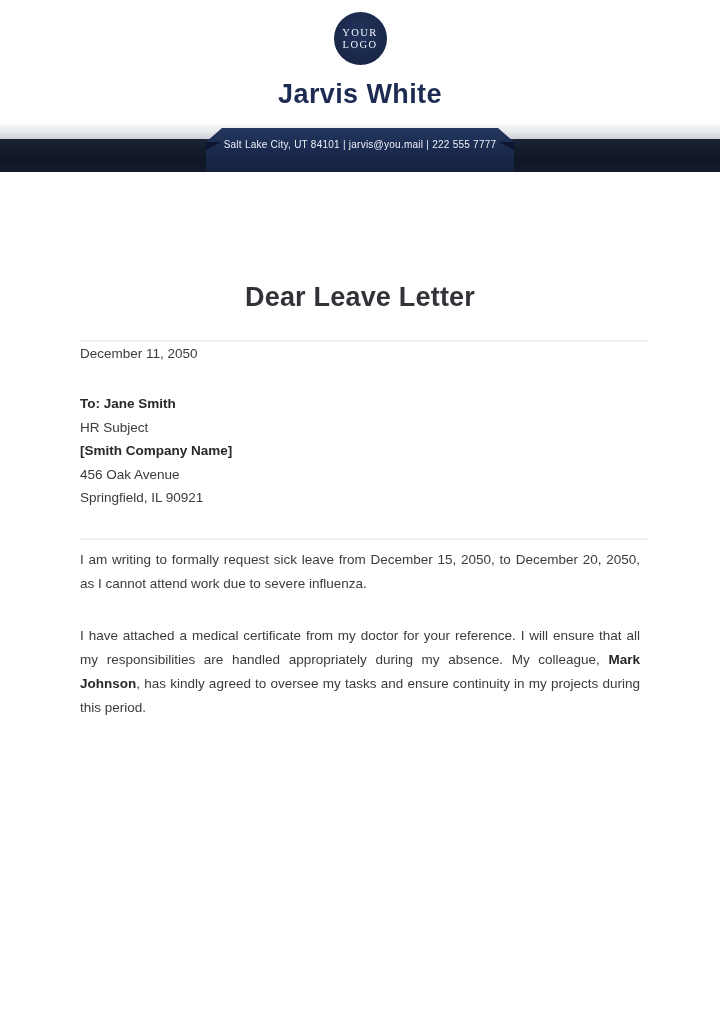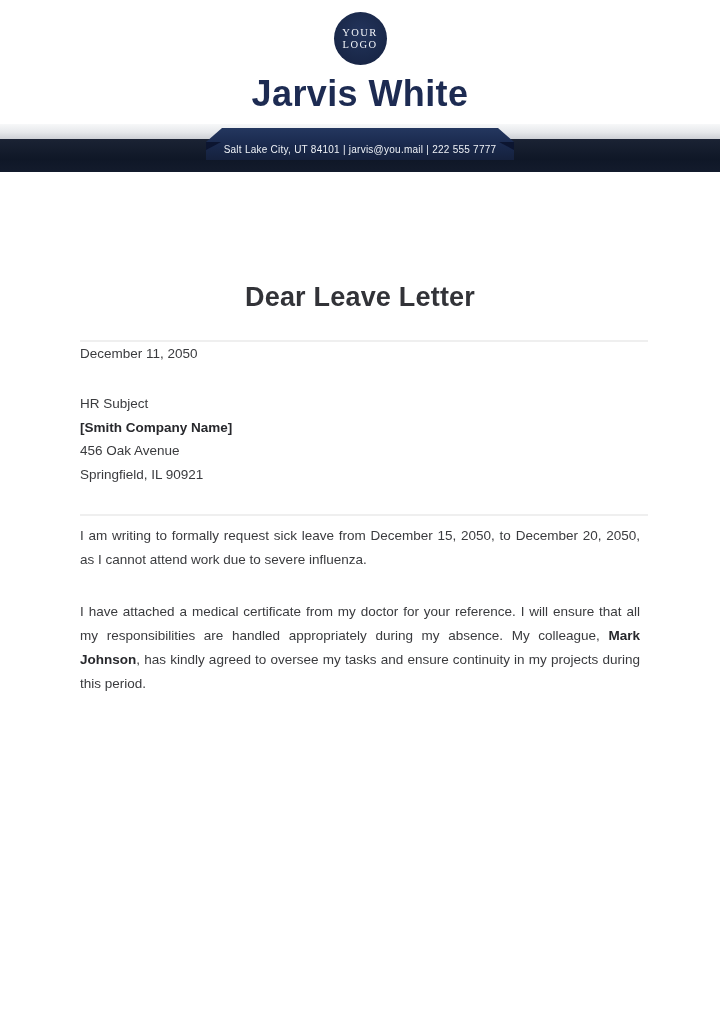--- a/index.html
+++ b/index.html
@@ -18,40 +18,40 @@
     background: radial-gradient(circle at 50% 40%, #23345c 0%, #1b2a4c 55%, #152140 100%);
     display: inline-flex; flex-direction: column;
     align-items: center; justify-content: center;
     color: #f2f4f8;
     font-family: "Liberation Serif", serif;
     font-size: 10.5px; line-height: 11.5px; letter-spacing: 1.4px;
     font-weight: 400;
   }
   .name {
     margin-top: 13px;
-    font-size: 36px; line-height: 32px; font-weight: 700;
+    font-size: 27px; line-height: 32px; font-weight: 700;
     color: #1d2b52; letter-spacing: 0.4px;
   }
 
   
   .banner { position: relative; margin-top: 14px; height: 48px; }
   .band-gray {
     height: 15px;
     background: linear-gradient(180deg, #f7f8f9 0%, #e6e8eb 55%, #cdd0d5 100%);
   }
   .band-dark {
     height: 33px;
     background: linear-gradient(180deg, #1b2334 0%, #0f1727 60%, #131b2c 100%);
   }
   .ribbon {
     position: absolute; left: 50%; transform: translateX(-50%);
-    top: 4px; width: 308px; height: 32px;
+    top: 4px; width: 308px; height: 44px;
     background: linear-gradient(180deg, #24375f 0%, #1b2b50 45%, #15213d 100%);
     clip-path: polygon(16px 0, calc(100% - 16px) 0, 100% 14px, 100% 100%, 0 100%, 0 14px);
-    display: flex; align-items: center; justify-content: center;
+    display: flex; align-items: flex-start; justify-content: center;
     padding-top: 11px;
   }
   .ribbon::before {
     content: ""; position: absolute; left: 0; top: 14px;
     width: 15px; height: 8px; background: #0c1530;
     clip-path: polygon(0 0, 100% 0, 0 100%);
   }
   .ribbon::after {
     content: ""; position: absolute; right: 0; top: 14px;
     width: 15px; height: 8px; background: #0c1530;
@@ -104,20 +104,21 @@
     </div>
   </header>
 
   <main class="letter">
     <h2 class="title">Dear Leave Letter</h2>
     <hr class="rule">
 
     <p class="date">December 11, 2050</p>
 
     <div class="recipient">
+      <p class="bold">To: Jane Smith</p>
       <p>HR Subject</p>
       <p class="bold">[Smith Company Name]</p>
       <p>456 Oak Avenue</p>
       <p>Springfield, IL 90921</p>
     </div>
 
 
     <hr class="rule rule2">
 
 

